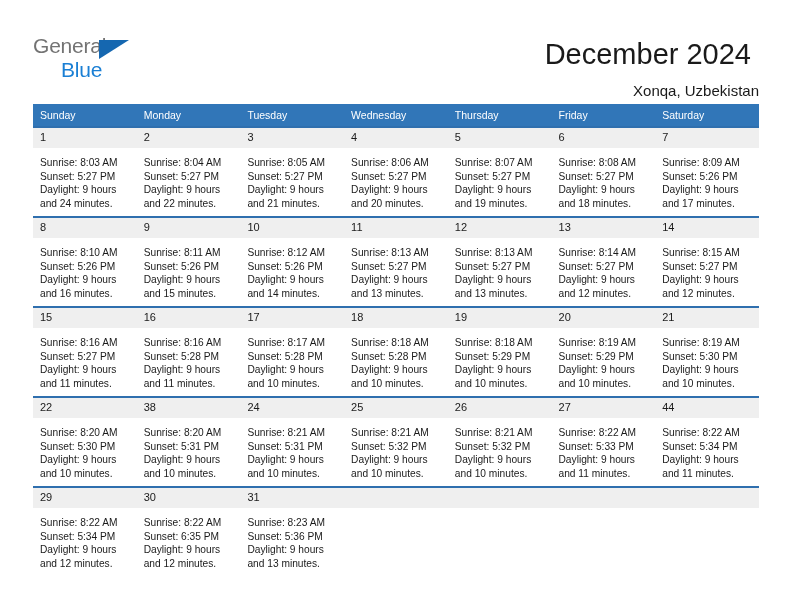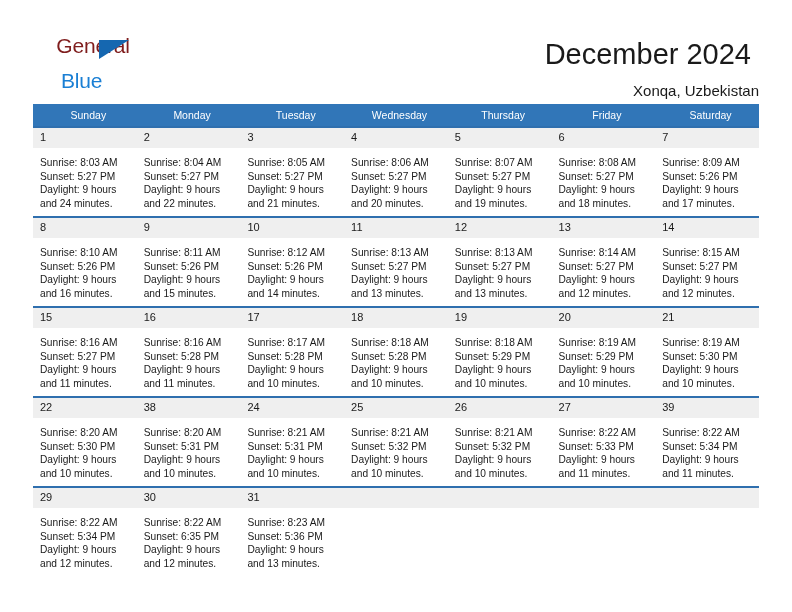--- a/index.html
+++ b/index.html
@@ -34,38 +34,37 @@
     left: 0;
     top: 6px;
     width: 120px;
     height: 56px;
   }
   .brand-top {
     position: relative;
     display: block;
     font-size: 21px;
     line-height: 23px;
-    color: #7f1d1d;
+    color: #737373;
     letter-spacing: -0.2px;
     white-space: nowrap;
-    text-align: center;
   }
   .brand-tri {
     position: absolute;
     left: 66px;
     top: 6px;
     width: 0;
     height: 0;
     border-left: 30px solid #1567b0;
     border-bottom: 19px solid transparent;
   }
   .brand-bottom {
     display: block;
     margin-left: 28px;
-    margin-top: 12px;
+    margin-top: 1px;
     font-size: 21px;
     line-height: 23px;
     color: #1a7fd4;
     letter-spacing: -0.2px;
   }
   .title-block {
     position: absolute;
     right: 0;
     top: 0;
     text-align: right;
@@ -96,21 +95,21 @@
     border-spacing: 0;
     table-layout: fixed;
   }
   .calendar col { width: 103.71px; }
 
   thead th {
     background: #3176b8;
     color: #ffffff;
     font-size: 10.5px;
     font-weight: normal;
-    text-align: center;
+    text-align: left;
     padding: 5px 0 5px 7px;
     height: 18px;
     box-sizing: border-box;
     vertical-align: middle;
     white-space: nowrap;
   }
 
   tbody tr.week-row > td {
     vertical-align: top;
     padding: 0;
@@ -504,21 +503,21 @@
               <div class="details">
                 <div>Sunrise: 8:22 AM</div>
                 <div>Sunset: 5:33 PM</div>
                 <div>Daylight: 9 hours</div>
                 <div>and 11 minutes.</div>
               </div>
             </div>
           </td>
         <td>
             <div class="cell">
-              <div class="daynum">39</div>
+              <div class="daynum">44</div>
               <div class="details">
                 <div>Sunrise: 8:22 AM</div>
                 <div>Sunset: 5:34 PM</div>
                 <div>Daylight: 9 hours</div>
                 <div>and 11 minutes.</div>
               </div>
             </div>
           </td>
       </tr>
       <tr class="spacer-row">

